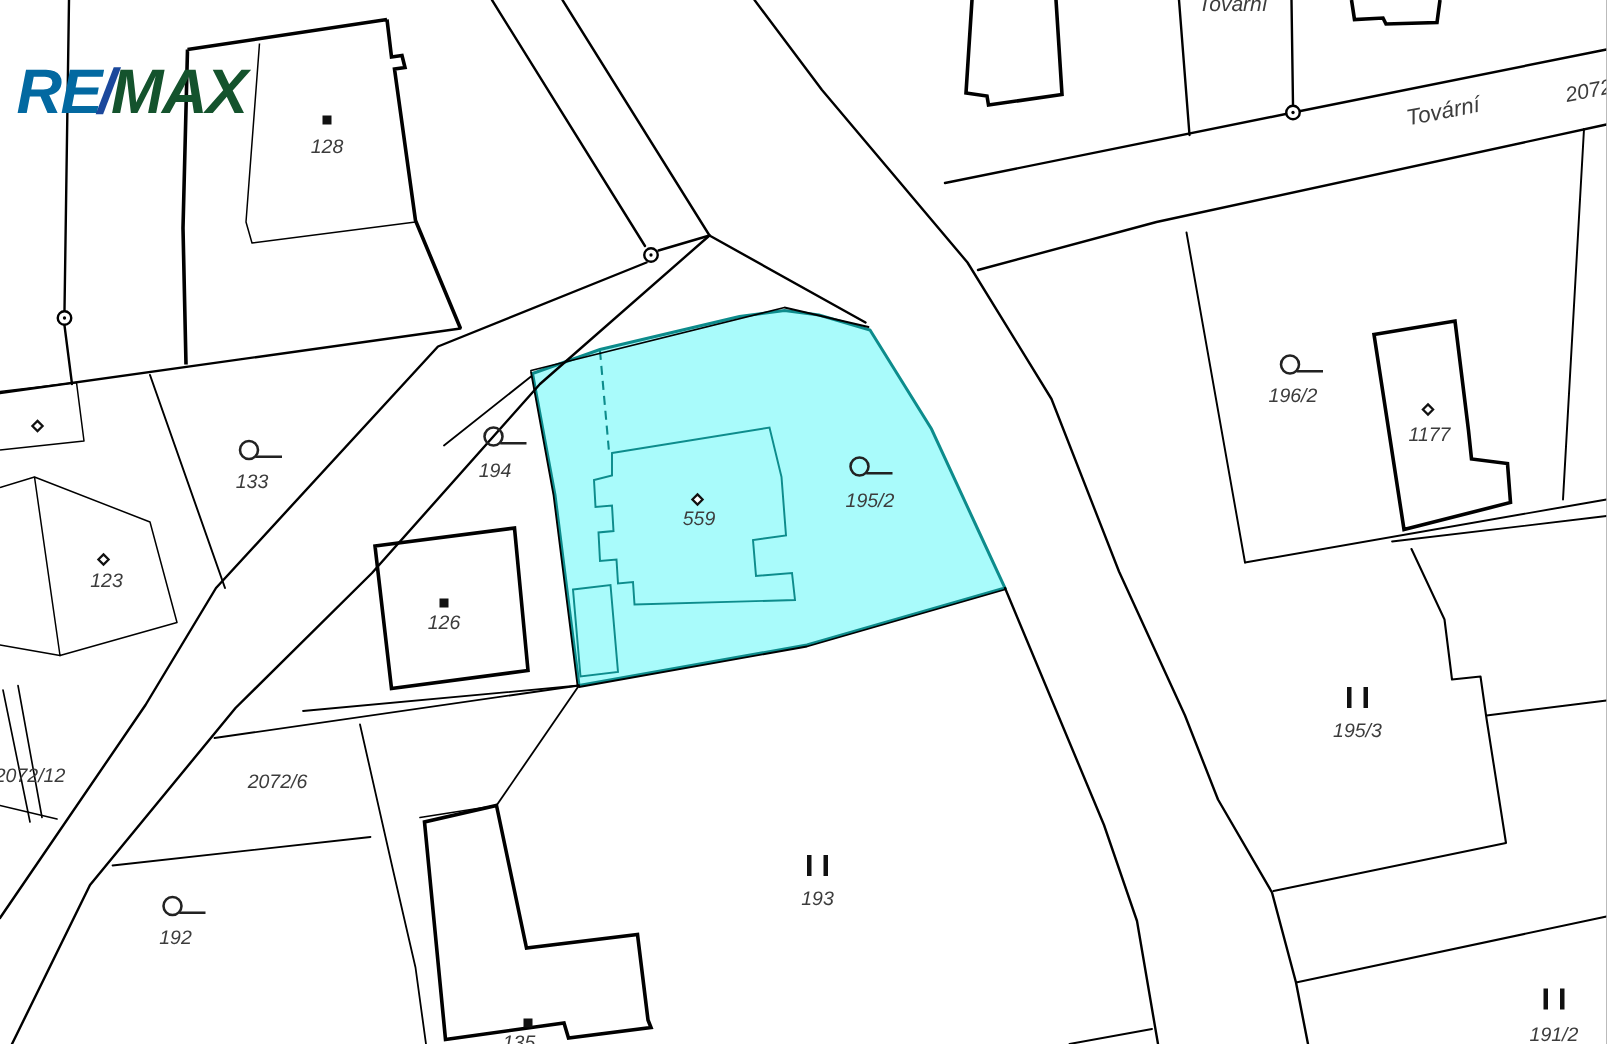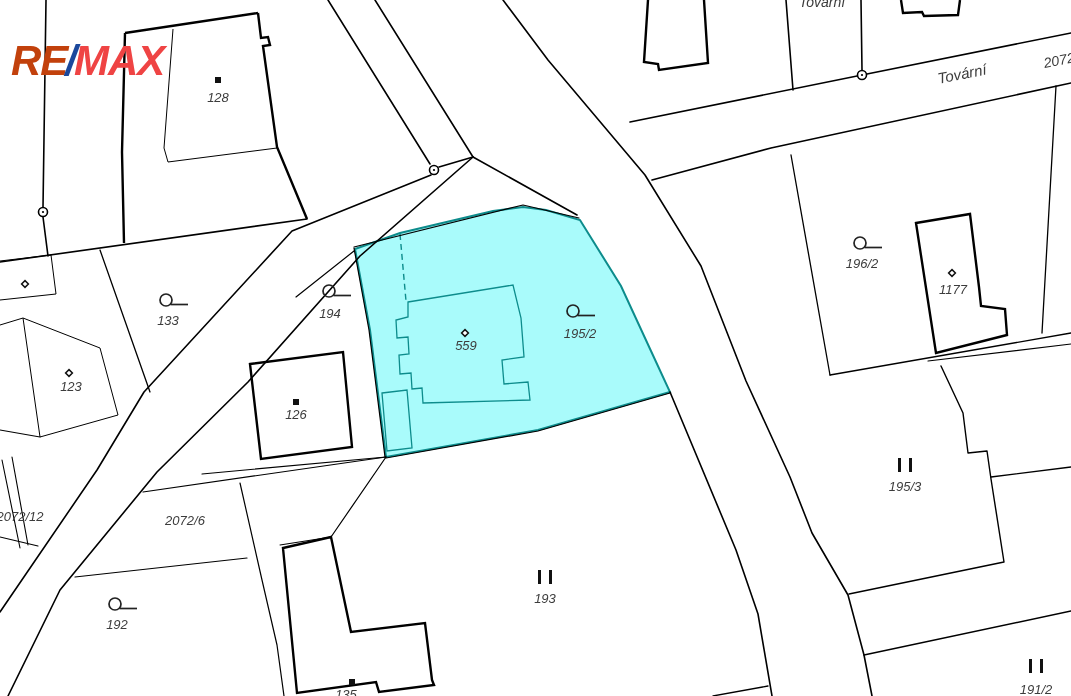--- a/index.html
+++ b/index.html
@@ -194,16 +194,16 @@
         <text x="20" y="521" text-anchor="middle" font-size="13" class="map-label">2072/12</text>
         <text x="346" y="699" text-anchor="middle" font-size="13" class="map-label">135</text>
         <text x="1036" y="694" text-anchor="middle" font-size="13" class="map-label">191/2</text>
         <text x="963" y="79" text-anchor="middle" font-size="15" class="map-label" transform="rotate(-11 963 79)">Tovární</text>
         <text x="1060" y="65" text-anchor="middle" font-size="14" class="map-label" transform="rotate(-11 1060 65)">2072</text>
         <text x="822" y="7" text-anchor="middle" font-size="14" class="map-label">Tovární</text>
       </g>
   </svg>
 
   <div id="logo">
-    <span class="red" style="color: #c2410c;">RE</span><span class="slash" style="color: rgb(27, 72, 156);">/</span><span class="red" style="color: #ef4444;">MAX</span>
+    <span class="red" style="color: #0369a1;">RE</span><span class="slash" style="color: rgb(27, 72, 156);">/</span><span class="red" style="color: #14532d;">MAX</span>
   </div>
 
 </div>
 
 </body></html>

